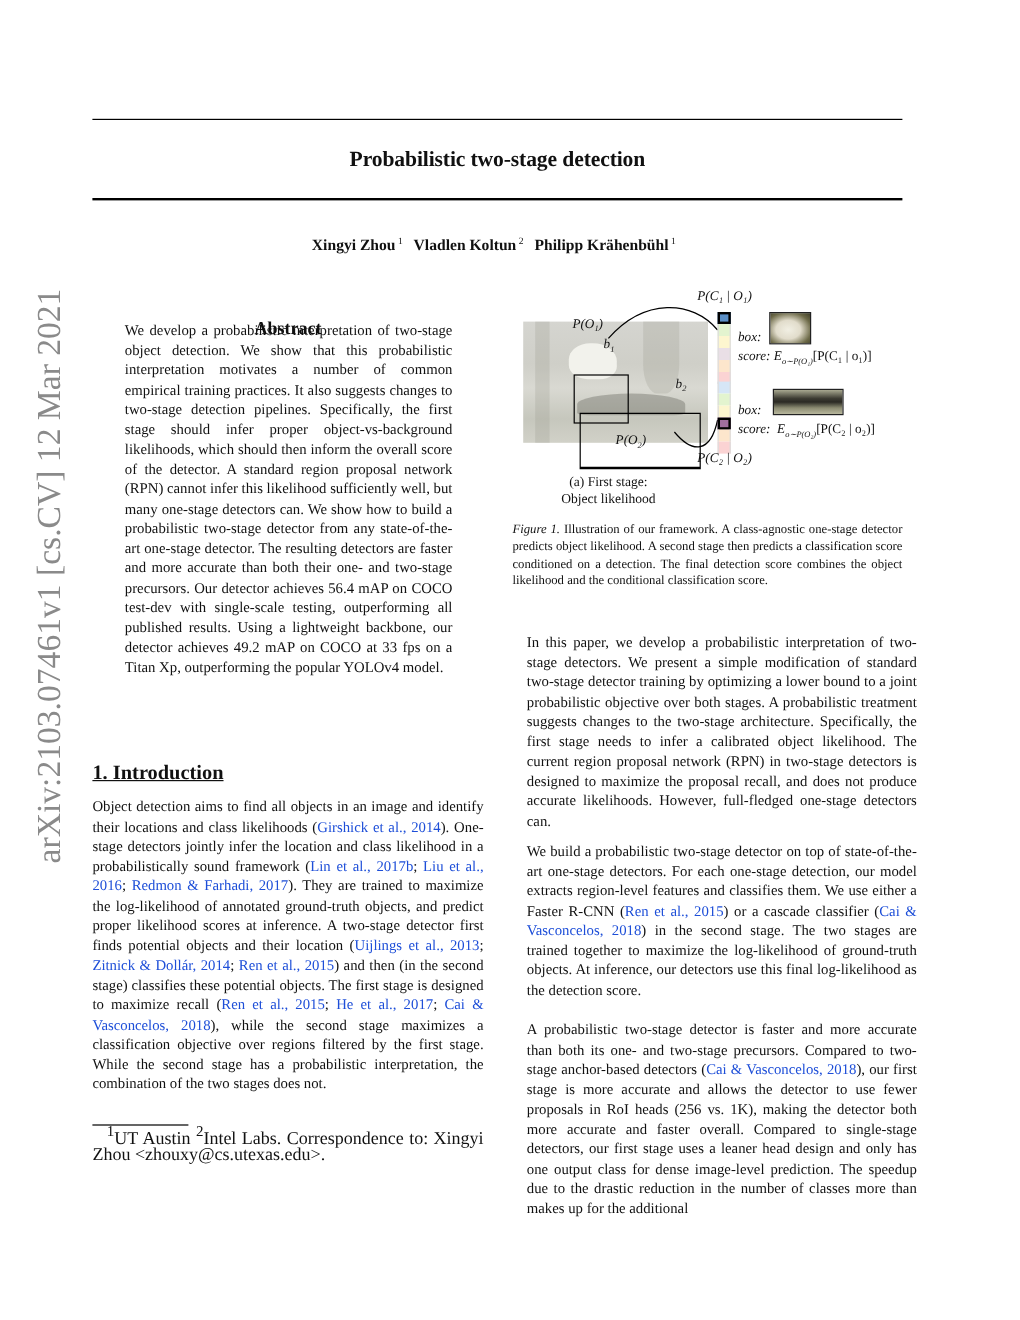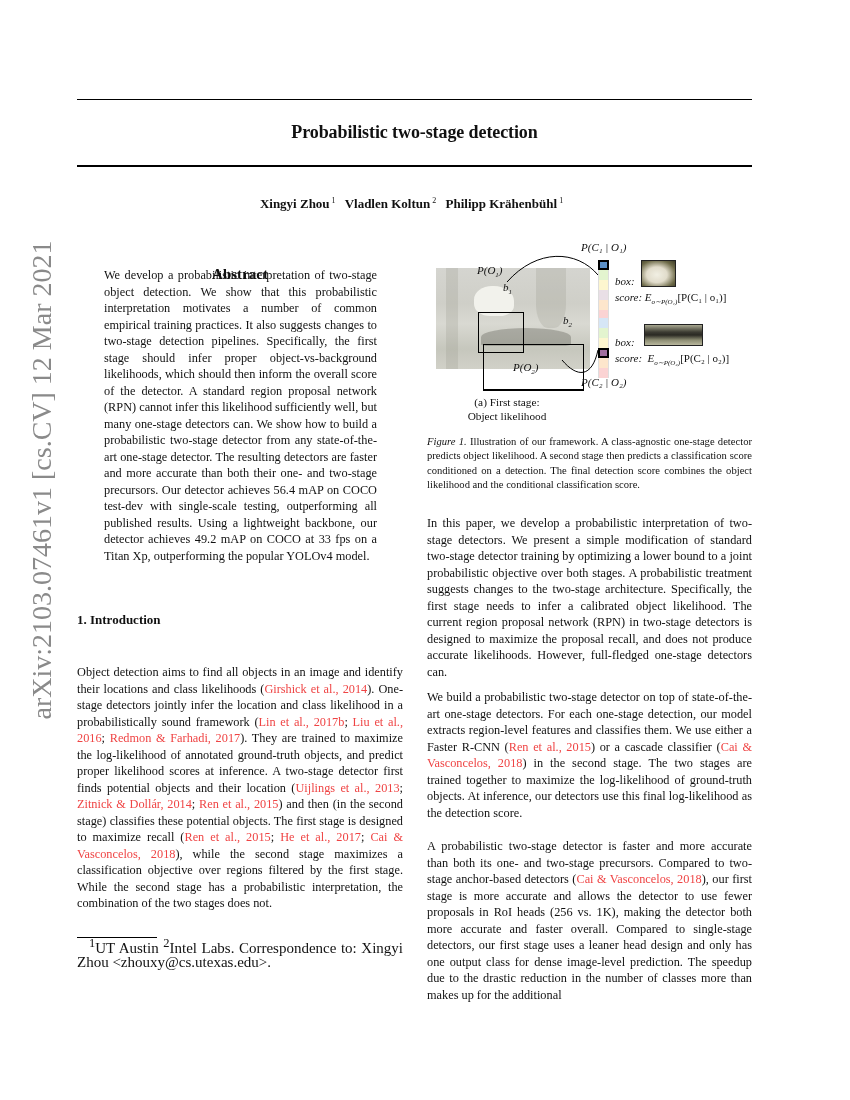--- a/index.html
+++ b/index.html
@@ -14,23 +14,23 @@
              font-size: 13px; font-weight: bold; }
   #authors sup { font-weight: normal; font-size: 8px; vertical-align: 5px; margin-left: 2px; margin-right: 6px; }
   #arxiv-stamp { position: absolute; left: 42px; top: 480px; transform: translate(-50%, -50%) rotate(-90deg);
                  white-space: nowrap; font-size: 28px; color: #8a8a8a; letter-spacing: 0px; }
   .col { position: absolute; font-size: 12.3px; line-height: 16.5px; text-align: justify; }
   #col-left { left: 77px; width: 326px; }
   #abstract-heading { position: absolute; top: 242px; left: 77px; width: 326px; text-align: center;
                       font-size: 15px; font-weight: bold; margin-top: 24px; }
   #abstract-body { position: absolute; top: 267px; left: 104px; width: 273px; font-size: 12.3px;
                    line-height: 16.5px; text-align: justify; hyphens: manual; }
-  #intro-heading { position: absolute; top: 612px; left: 77px; font-size: 13px; font-weight: bold; }
+  #intro-heading { position: absolute; top: 634px; left: 77px; font-size: 17px; font-weight: bold; text-decoration: underline; }
   #intro-p1 { top: 664px; }
-  .cite { color: #ef4444; }
+  .cite { color: #1d4ed8; }
   #footnote-rule { position: absolute; top: 937px; left: 77px; width: 80px; height: 1px; background: #000; }
   #footnote { position: absolute; top: 936px; left: 77px; width: 326px; font-size: 15px; line-height: 14px;
               text-align: justify; }
   #footnote p { margin: 0; text-indent: 12px; }
   
   #figure { position: absolute; left: 427px; top: 238px; width: 325px; height: 190px; }
   .fig-label { position: absolute; font-style: italic; font-size: 11px; white-space: nowrap; }
   #photo { position: absolute; left: 9px; top: 30px; width: 154px; height: 101px;
            background: linear-gradient(180deg, #d5d5d0 0%, #cfcfc8 35%, #d9d9d2 55%, #c6c7bd 80%, #d1d1c8 100%); }
   #photo .tree { position: absolute; background: rgba(150,150,140,0.25); }
@@ -51,21 +51,21 @@
              background: radial-gradient(ellipse at 45% 55%, #f1efe3 0%, #e1dccb 40%, #6d6a48 75%, #3e3d28 100%); }
   #thumb-2 { left: 217px; top: 86px; width: 57px; height: 20px;
              background: linear-gradient(180deg, #a8a890 0%, #3d3c33 35%, #2a2923 50%, #8c8c72 75%, #b8b79d 100%); }
   .rowlabel { position: absolute; font-size: 11px; font-style: italic; white-space: nowrap; }
   .rowlabel sub, .fig-label sub { font-size: 7px; }
   #subcap-a { position: absolute; left: 20px; top: 157px; width: 120px; text-align: center; font-size: 11.3px; line-height: 14px; }
   #subcap-b { position: absolute; left: 162px; top: 157px; width: 160px; text-align: left; font-size: 11.3px; line-height: 14px; }
   #fig-caption { position: absolute; left: 427px; top: 435px; width: 325px; font-size: 10.6px; line-height: 14.3px;
                  text-align: justify; }
   #fig-caption .fig-num { font-style: italic; }
-  .rcol-p { position: absolute; left: 427px; width: 325px; font-size: 12.3px; line-height: 16.5px; text-align: justify; margin: 0; }
+  .rcol-p { position: absolute; left: 427px; width: 325px; font-size: 12.3px; line-height: 16.5px; text-align: justify; margin: 12px; }
   #right-p1 { top: 515px; }
   #right-p2 { top: 689px; }
   #right-p3 { top: 838px; }
   p { margin: 0; }
 </style>
 </head>
 <body>
 
 <div id="arxiv-stamp">arXiv:2103.07461v1  [cs.CV]  12 Mar 2021</div>
 

